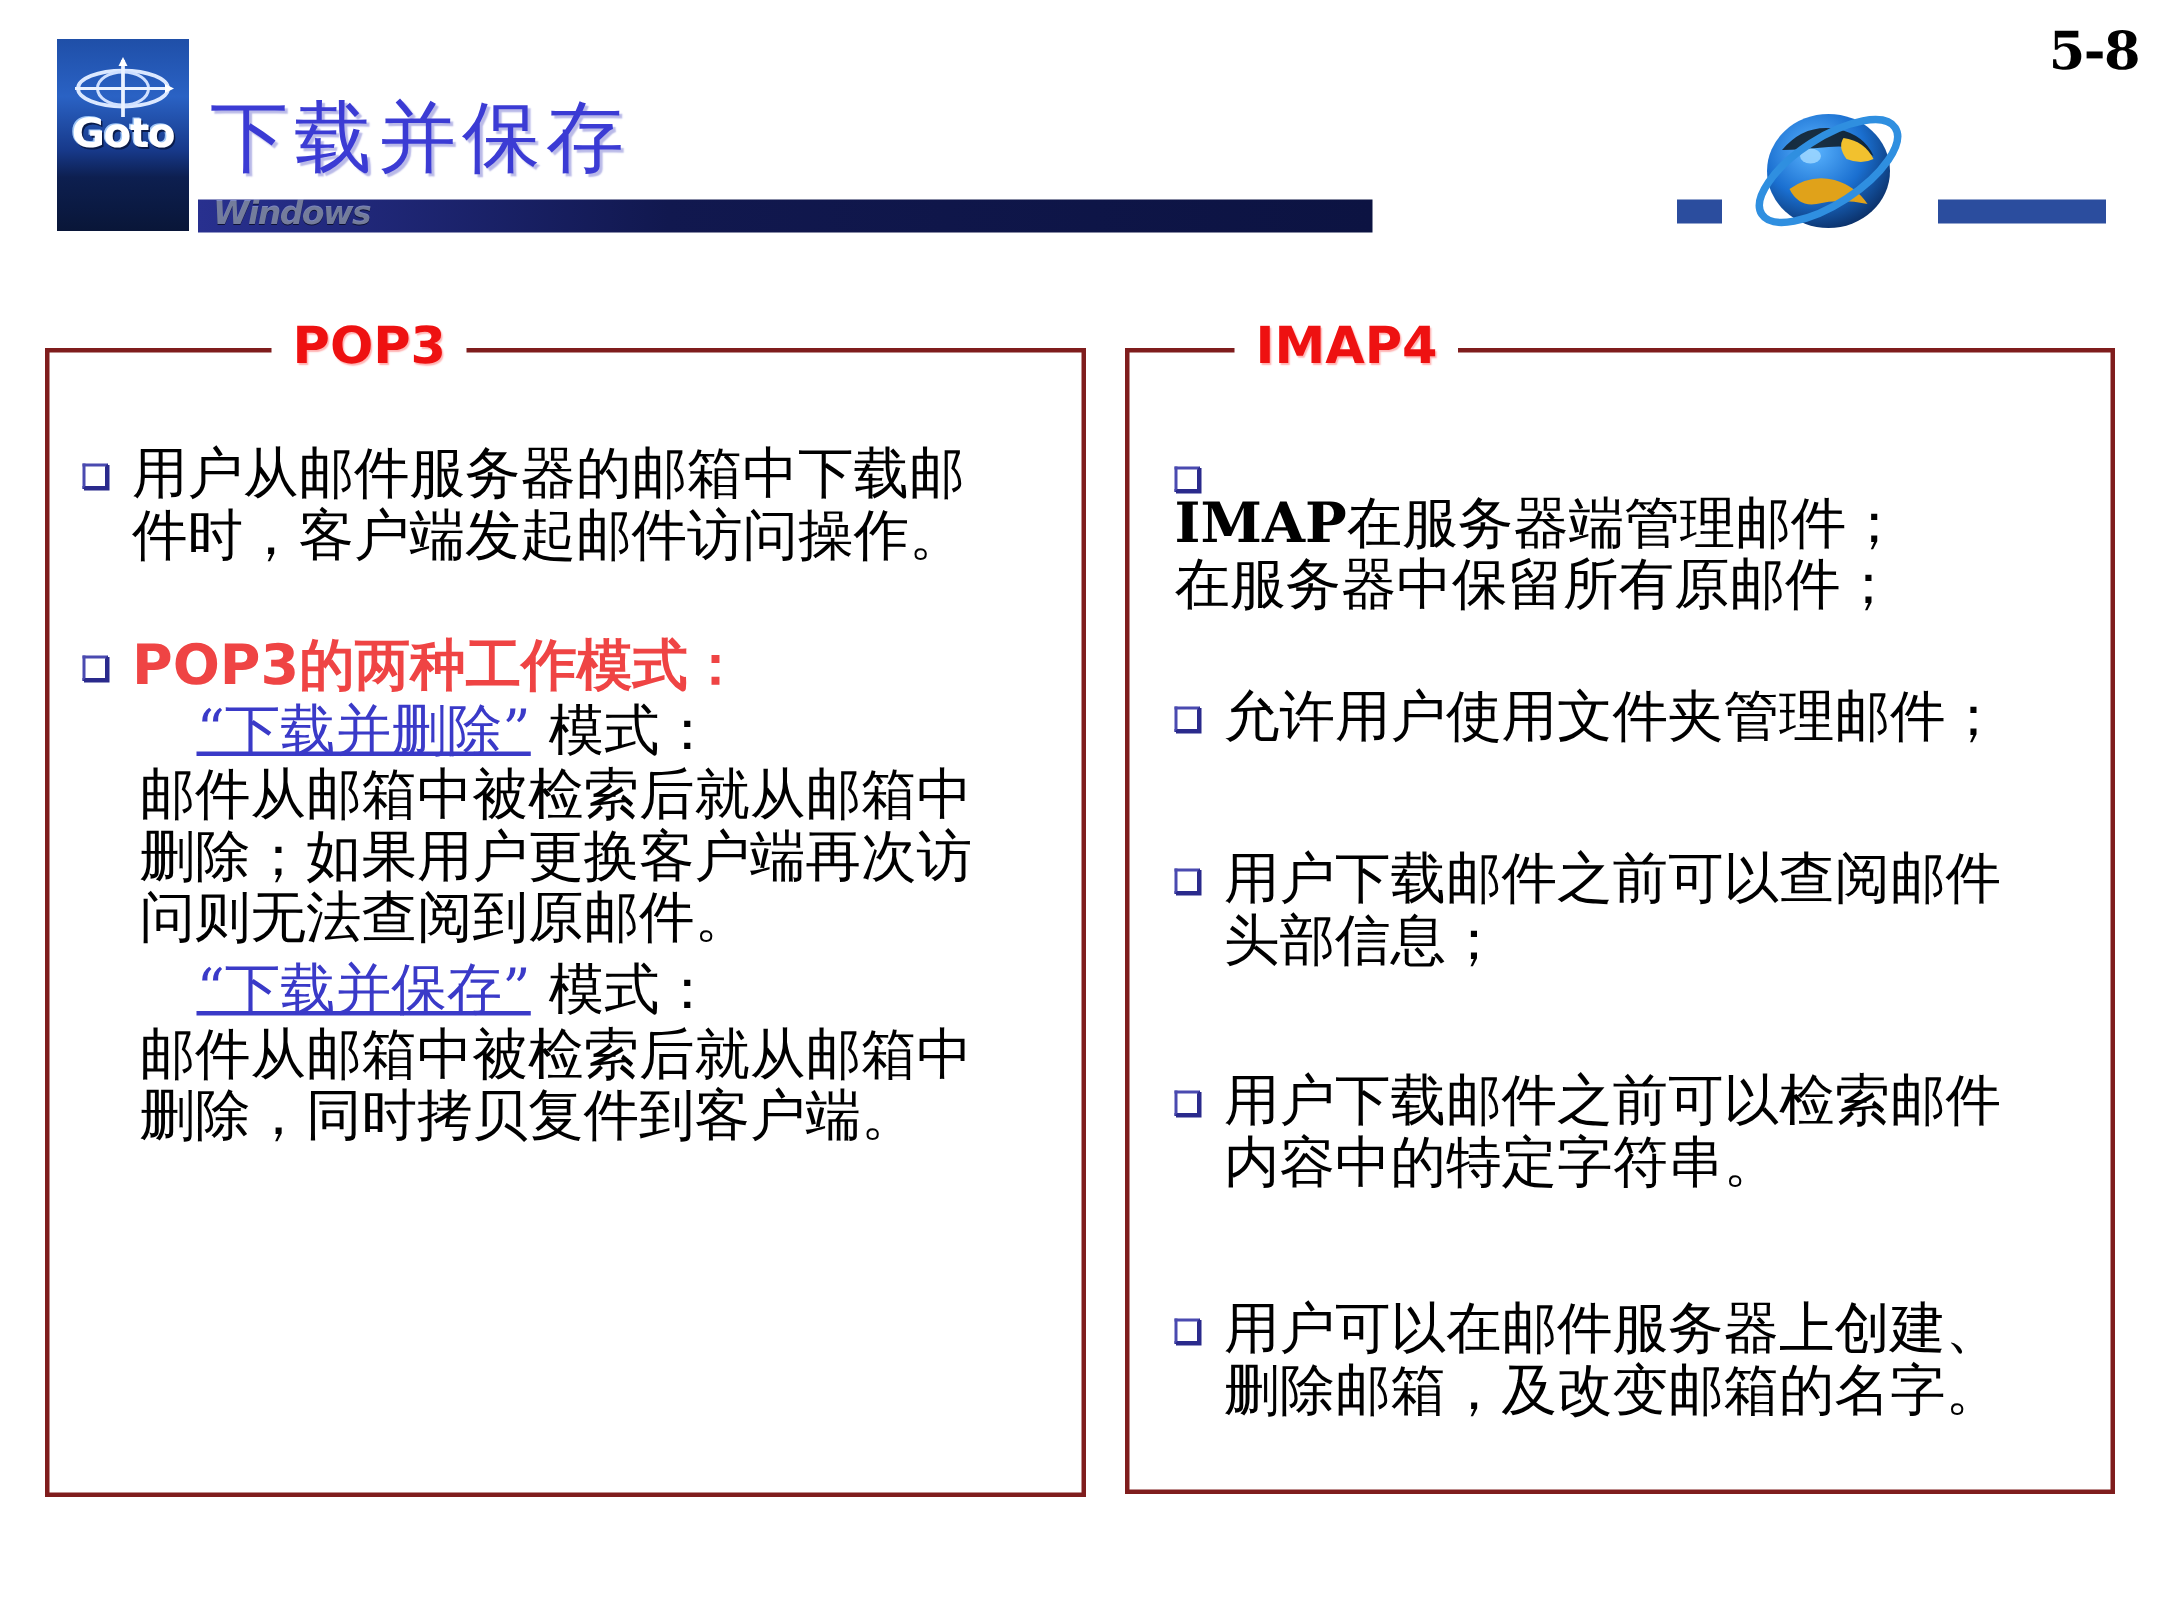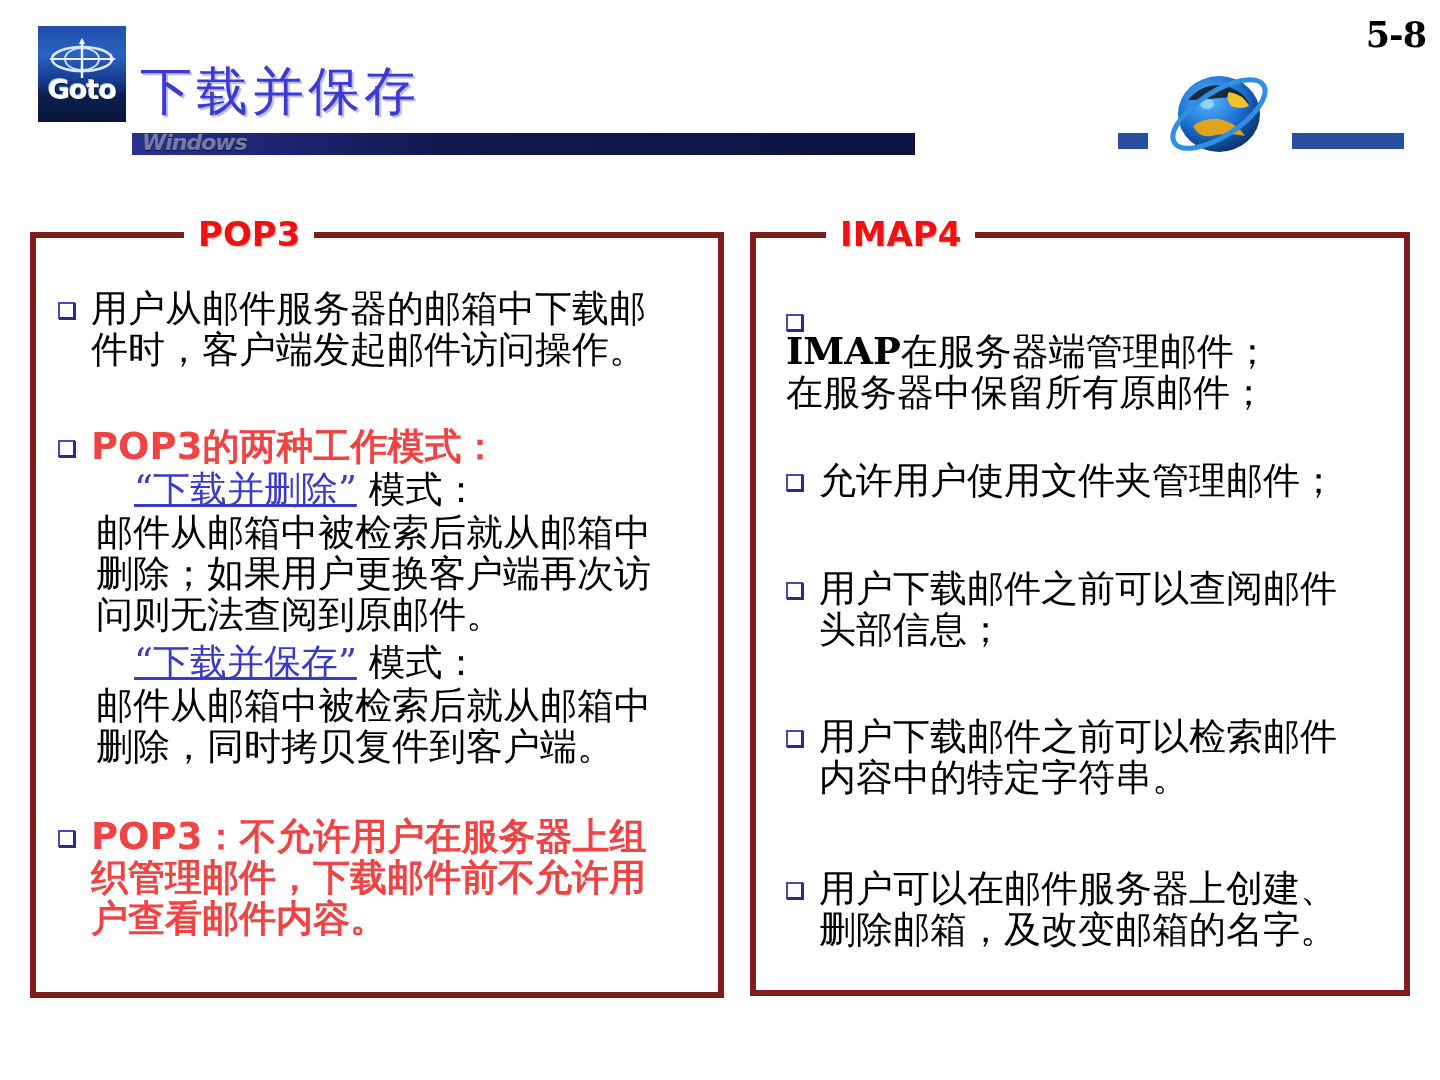--- a/index.html
+++ b/index.html
@@ -19,21 +19,21 @@
   #header {
     position: absolute;
     left: 0; top: 0;
     width: 1440px;
     height: 200px;
   }
 
   #logo-block {
     position: absolute;
     left: 38px; top: 26px;
-    width: 88px; height: 96px;
+    width: 88px; height: 128px;
     background: linear-gradient(180deg,
        #1f4fa8 0%, #2a62c4 30%, #17398a 58%, #0d1f50 72%, #091638 100%);
     overflow: hidden;
   }
   #logo-orbit {
     position: absolute;
     left: 8px; top: 10px;
     width: 72px; height: 46px;
   }
   #logo-text {
@@ -109,21 +109,21 @@
   #header-rule-right {
     position: absolute;
     left: 1292px; top: 133px;
     width: 112px; height: 16px;
     background: #2b4d9e;
   }
 
   
   .groupbox {
     position: absolute;
-    border: 6px solid #7f1d1d;
+    border: 3px solid #7f1d1d;
     background: #ffffff;
     box-sizing: border-box;
   }
   #box-pop3 {
     left: 30px;
     top: 232px;
     width: 694px;
     height: 766px;
   }
   #box-imap4 {
@@ -195,21 +195,21 @@
     line-height: 41px;
     color: #000000;
     white-space: pre-line;
   }
   .sub-line .hl {
     color: #3a3ac8;
     text-decoration: underline;
   }
 
   
-  #pop3-b0 { left: 22px;  top: 50px;  width: 650px; }
+  #pop3-b0 { left: 22px;  top: 60px;  width: 650px; }
   #pop3-b1 { left: 22px;  top: 188px; width: 650px; }
   #pop3-s1 { left: 98px;  top: 231px; width: 600px; }
   #pop3-s2 { left: 60px;  top: 274px; width: 640px; }
   #pop3-s3 { left: 98px;  top: 404px; width: 600px; }
   #pop3-s4 { left: 60px;  top: 447px; width: 640px; }
   #pop3-b2 { left: 22px;  top: 578px; width: 650px; }
 
   
   #imap-b0 { left: 30px;  top: 62px;  width: 600px; flex-direction: column; }
   #imap-b1 { left: 30px;  top: 222px; width: 610px; }
@@ -287,26 +287,20 @@
 
     <div class="sub-line" id="pop3-s2">邮件从邮箱中被检索后就从邮箱中
 删除；如果用户更换客户端再次访
 问则无法查阅到原邮件。</div>
 
     <div class="sub-line" id="pop3-s3"><span class="hl">“下载并保存”</span><span>  模式：</span></div>
 
     <div class="sub-line" id="pop3-s4">邮件从邮箱中被检索后就从邮箱中
 删除，同时拷贝复件到客户端。</div>
 
-    <div class="bullet-row" id="pop3-b2">
-      <span class="bullet-marker"></span>
-      <span class="bullet-text accent">POP3：不允许用户在服务器上组
-织管理邮件，下载邮件前不允许用
-户查看邮件内容。</span>
-    </div>
 
   </div>
 </div>
 
 <div class="groupbox" id="box-imap4">
   <div class="groupbox-legend" id="legend-imap4">IMAP4</div>
 
   <div class="bullets">
 
     <div class="bullet-row" id="imap-b0">

